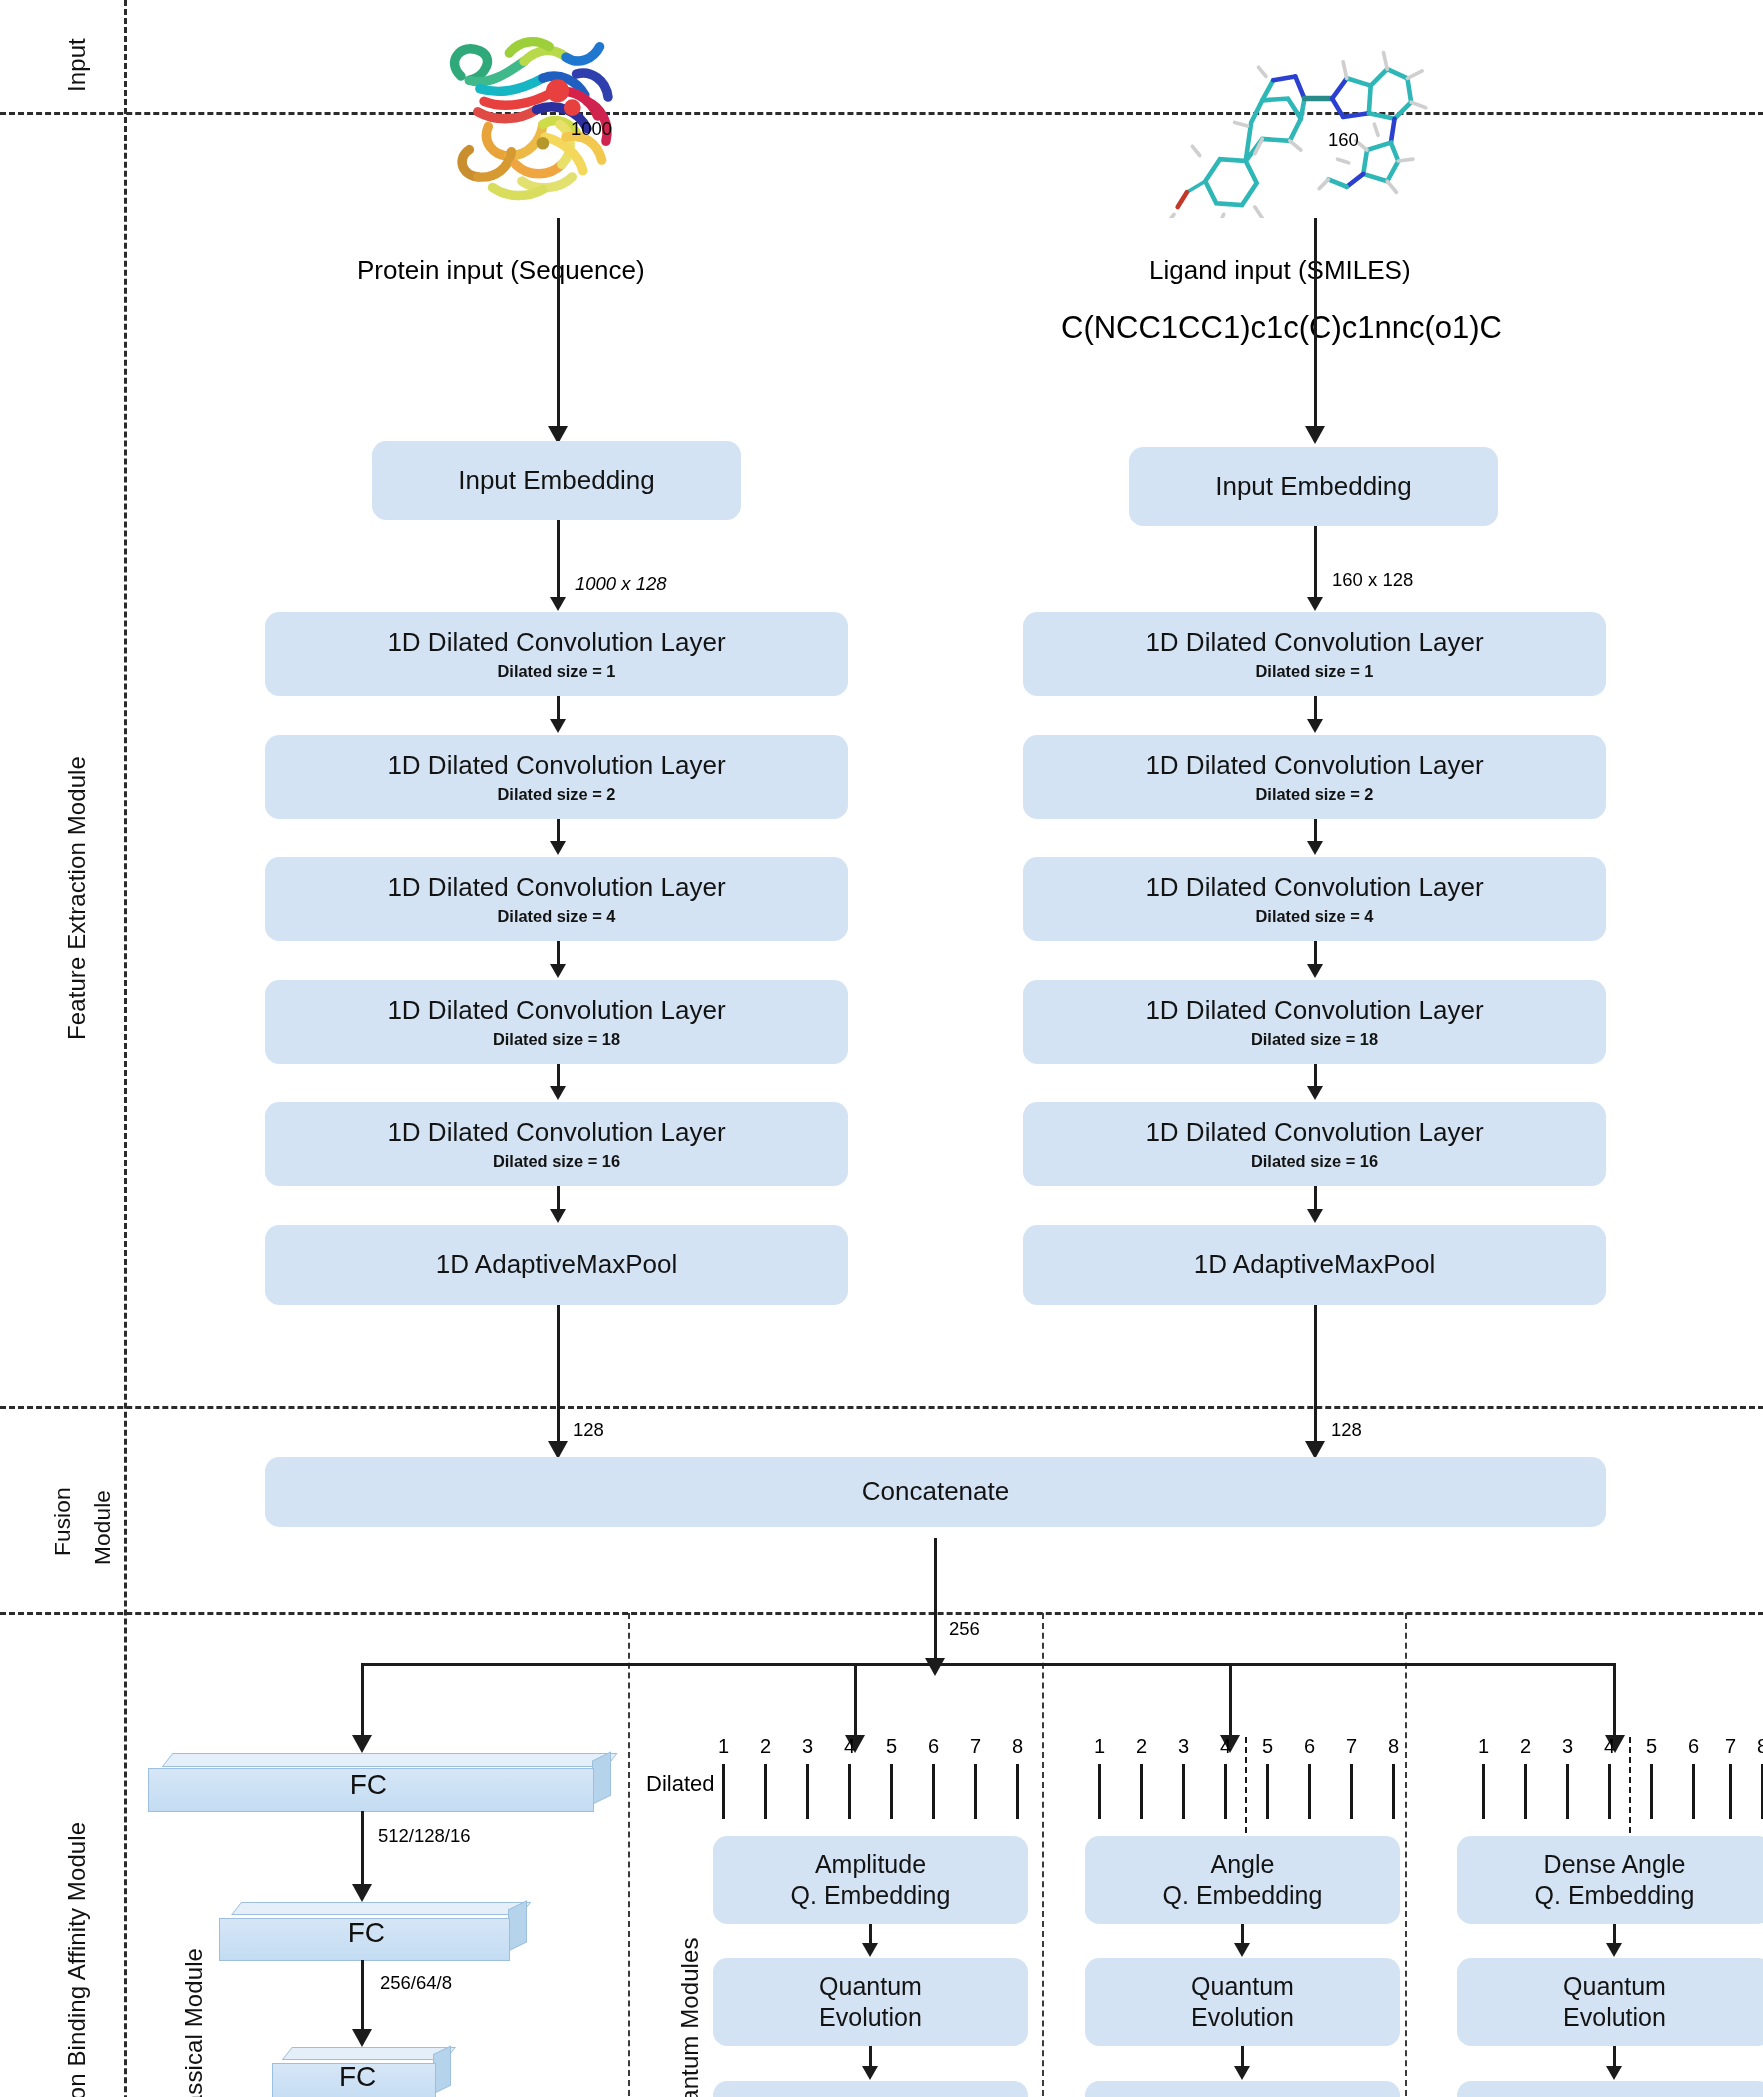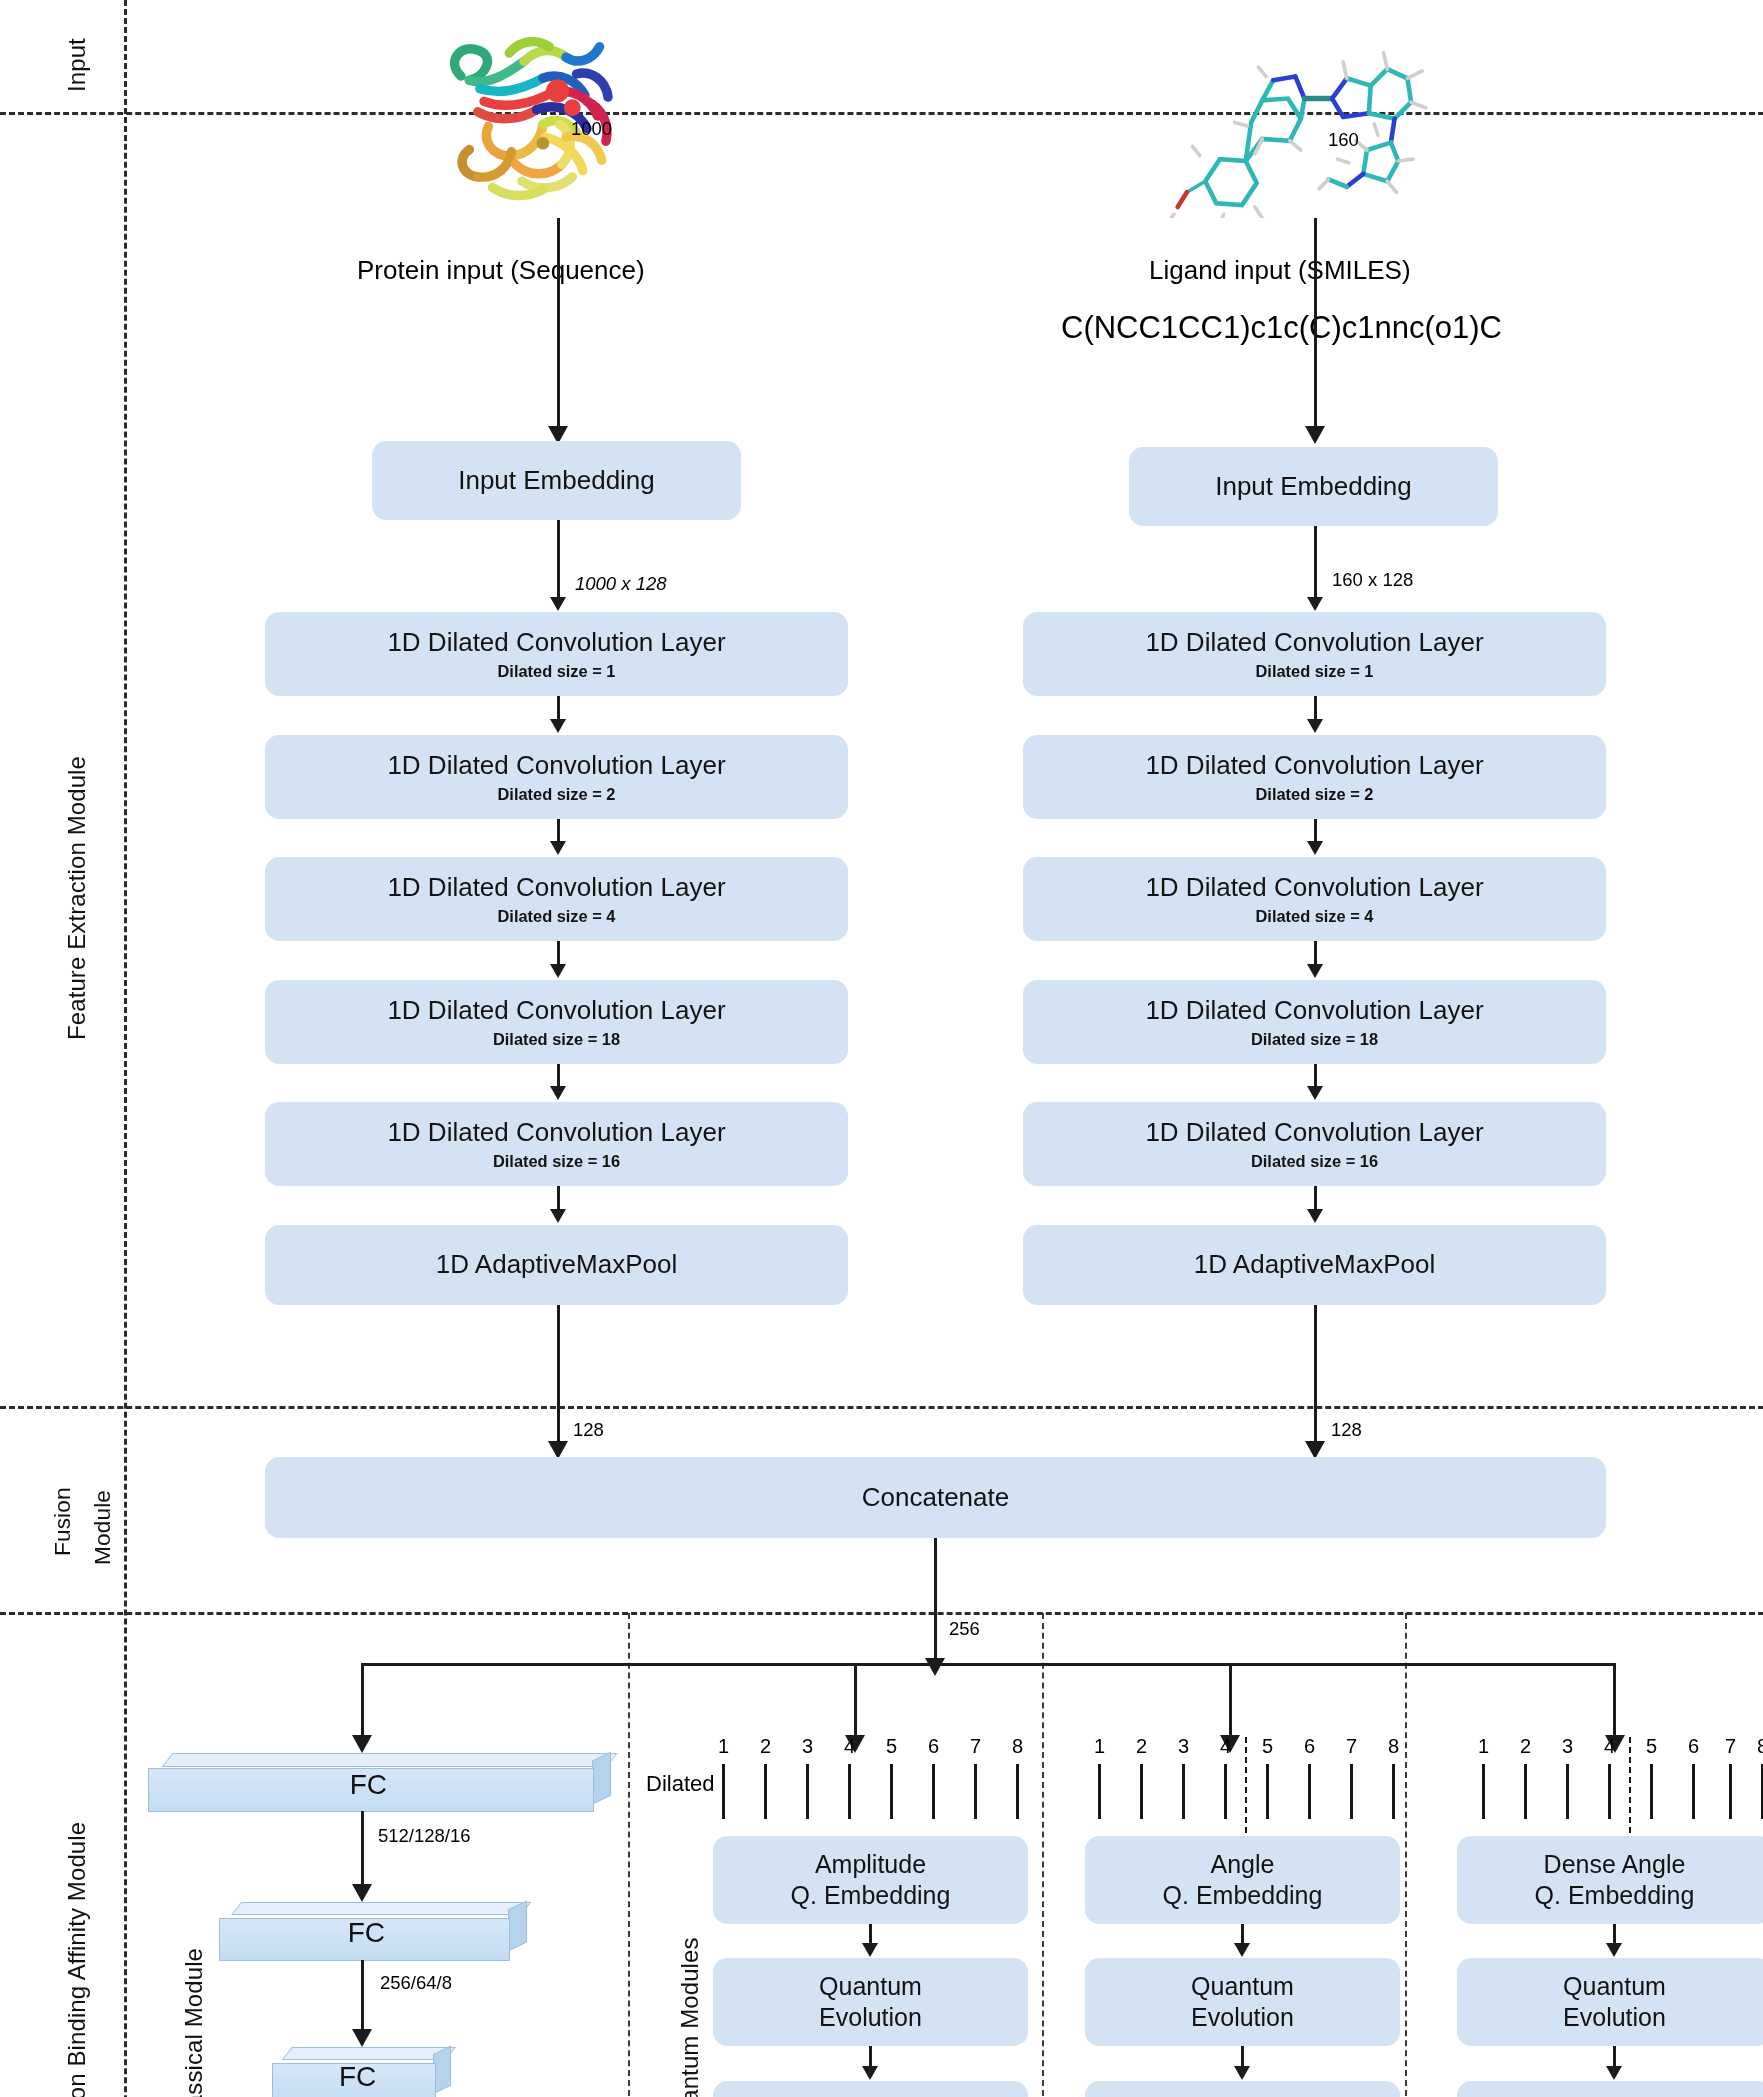--- a/index.html
+++ b/index.html
@@ -331,21 +331,21 @@
   <div class="ahead" style="left:1307px;top:1209px;"></div>
 
   <div class="box" style="left:1023px;top:1225px;width:583px;height:80px;">
     <div class="t1">1D AdaptiveMaxPool</div>
   </div>
 
   <div class="aline" style="left:1314px;top:1305px;height:138px;"></div>
   <div class="ahead big" style="left:1305px;top:1441px;"></div>
   <div class="txt dim" style="left:1331px;top:1419px;">128</div>
 
-  <div class="box" style="left:265px;top:1457px;width:1341px;height:81px;">
+  <div class="box" style="left:265px;top:1457px;width:1341px;height:70px;">
     <div class="t1">Concatenate</div>
   </div>
 
   <div class="aline" style="left:934px;top:1538px;height:126px;"></div>
   <div class="ahead big" style="left:925px;top:1658px;"></div>
   <div class="txt dim" style="left:949px;top:1618px;">256</div>
 
   <div class="hbus" style="left:362px;top:1663px;width:1253px;"></div>
 
   <div class="aline" style="left:361px;top:1663px;height:76px;"></div>

